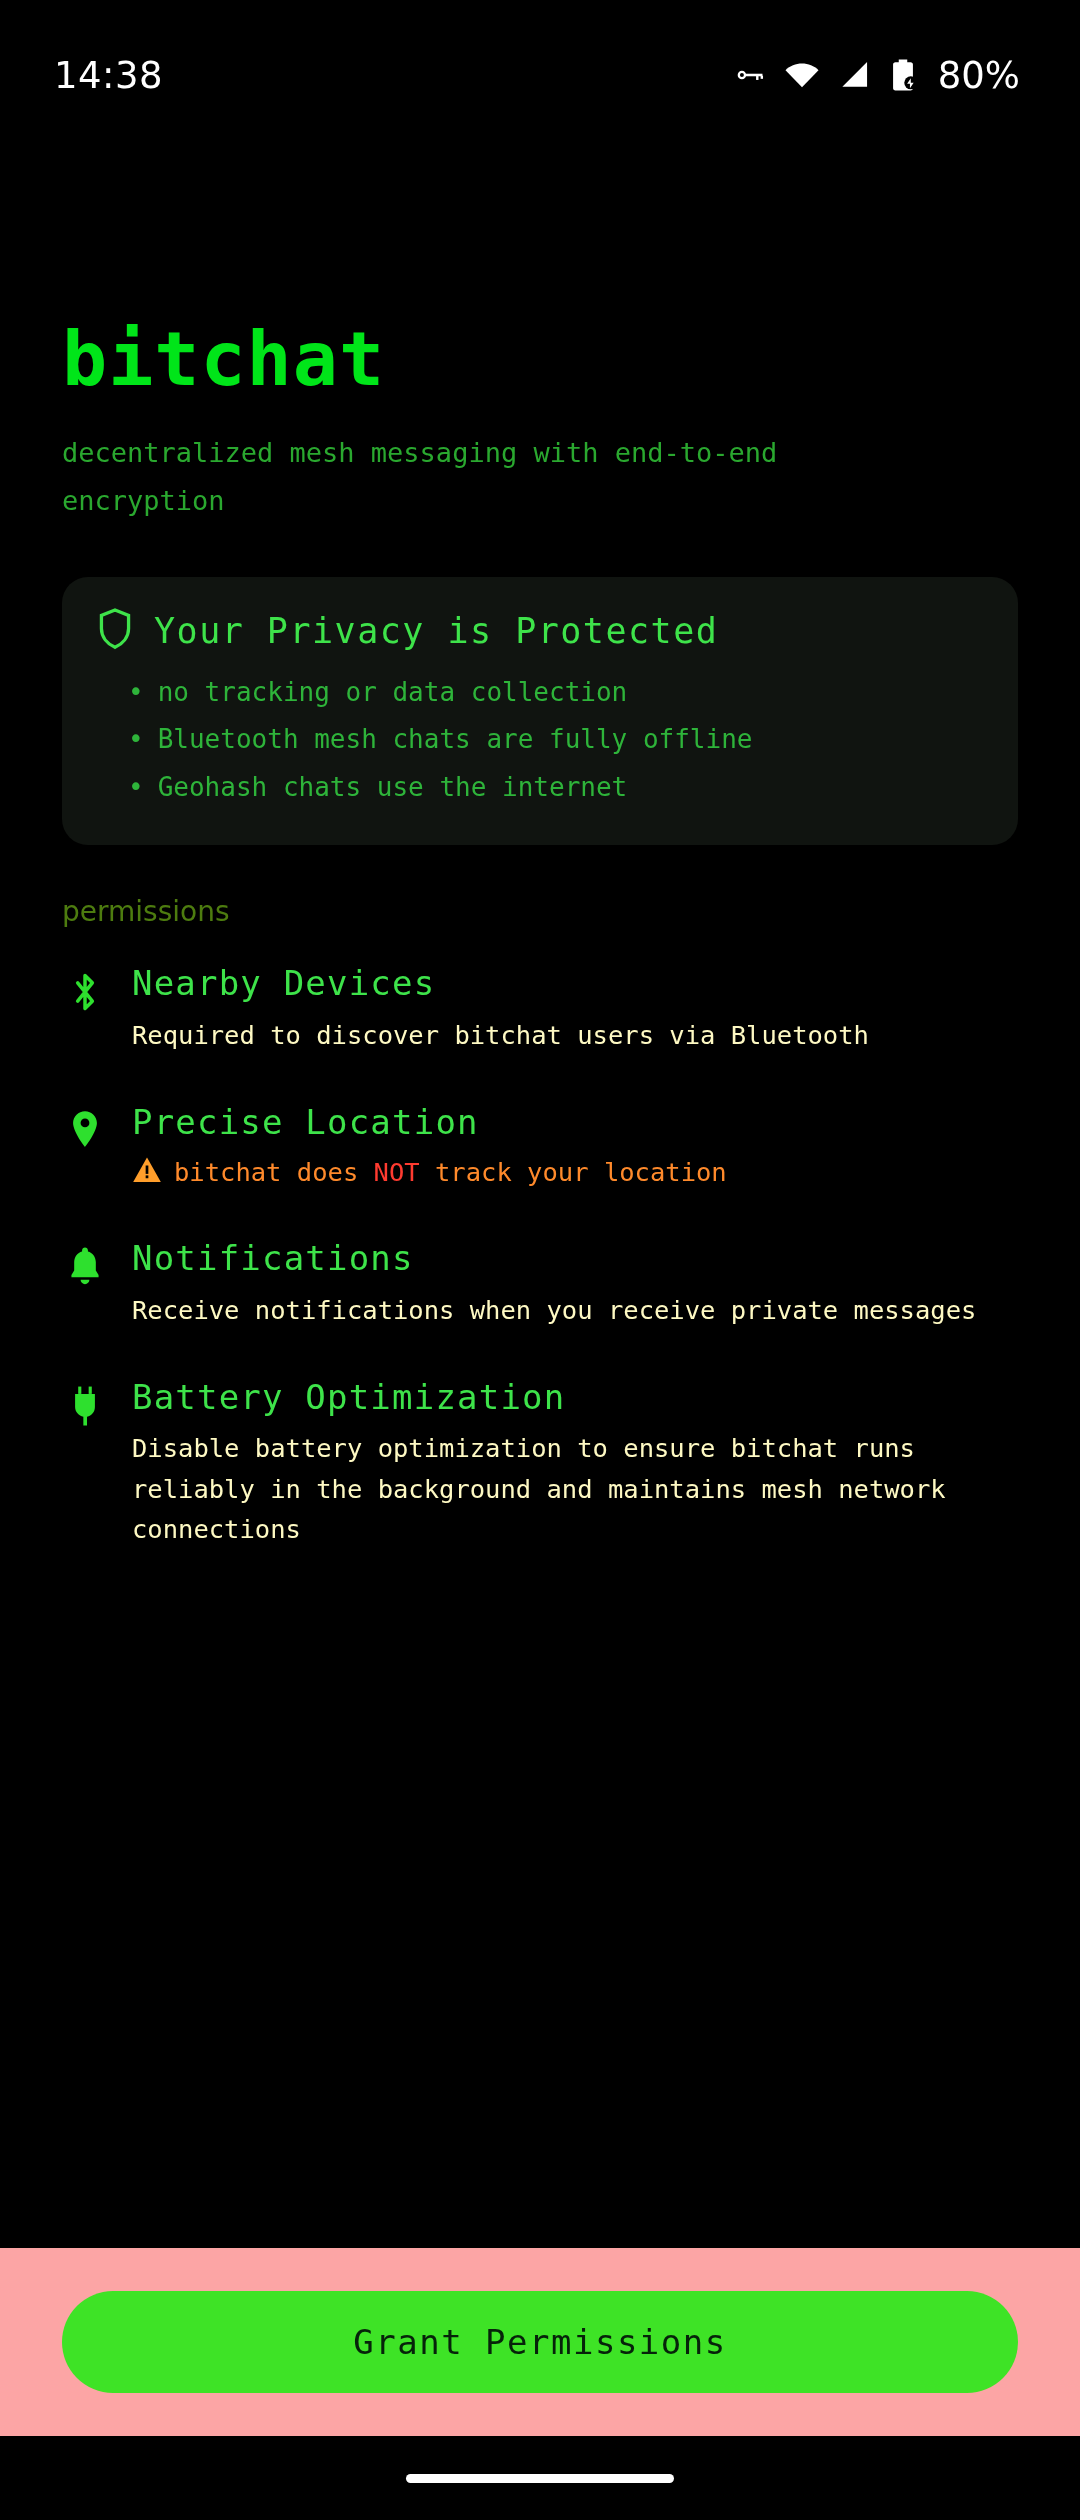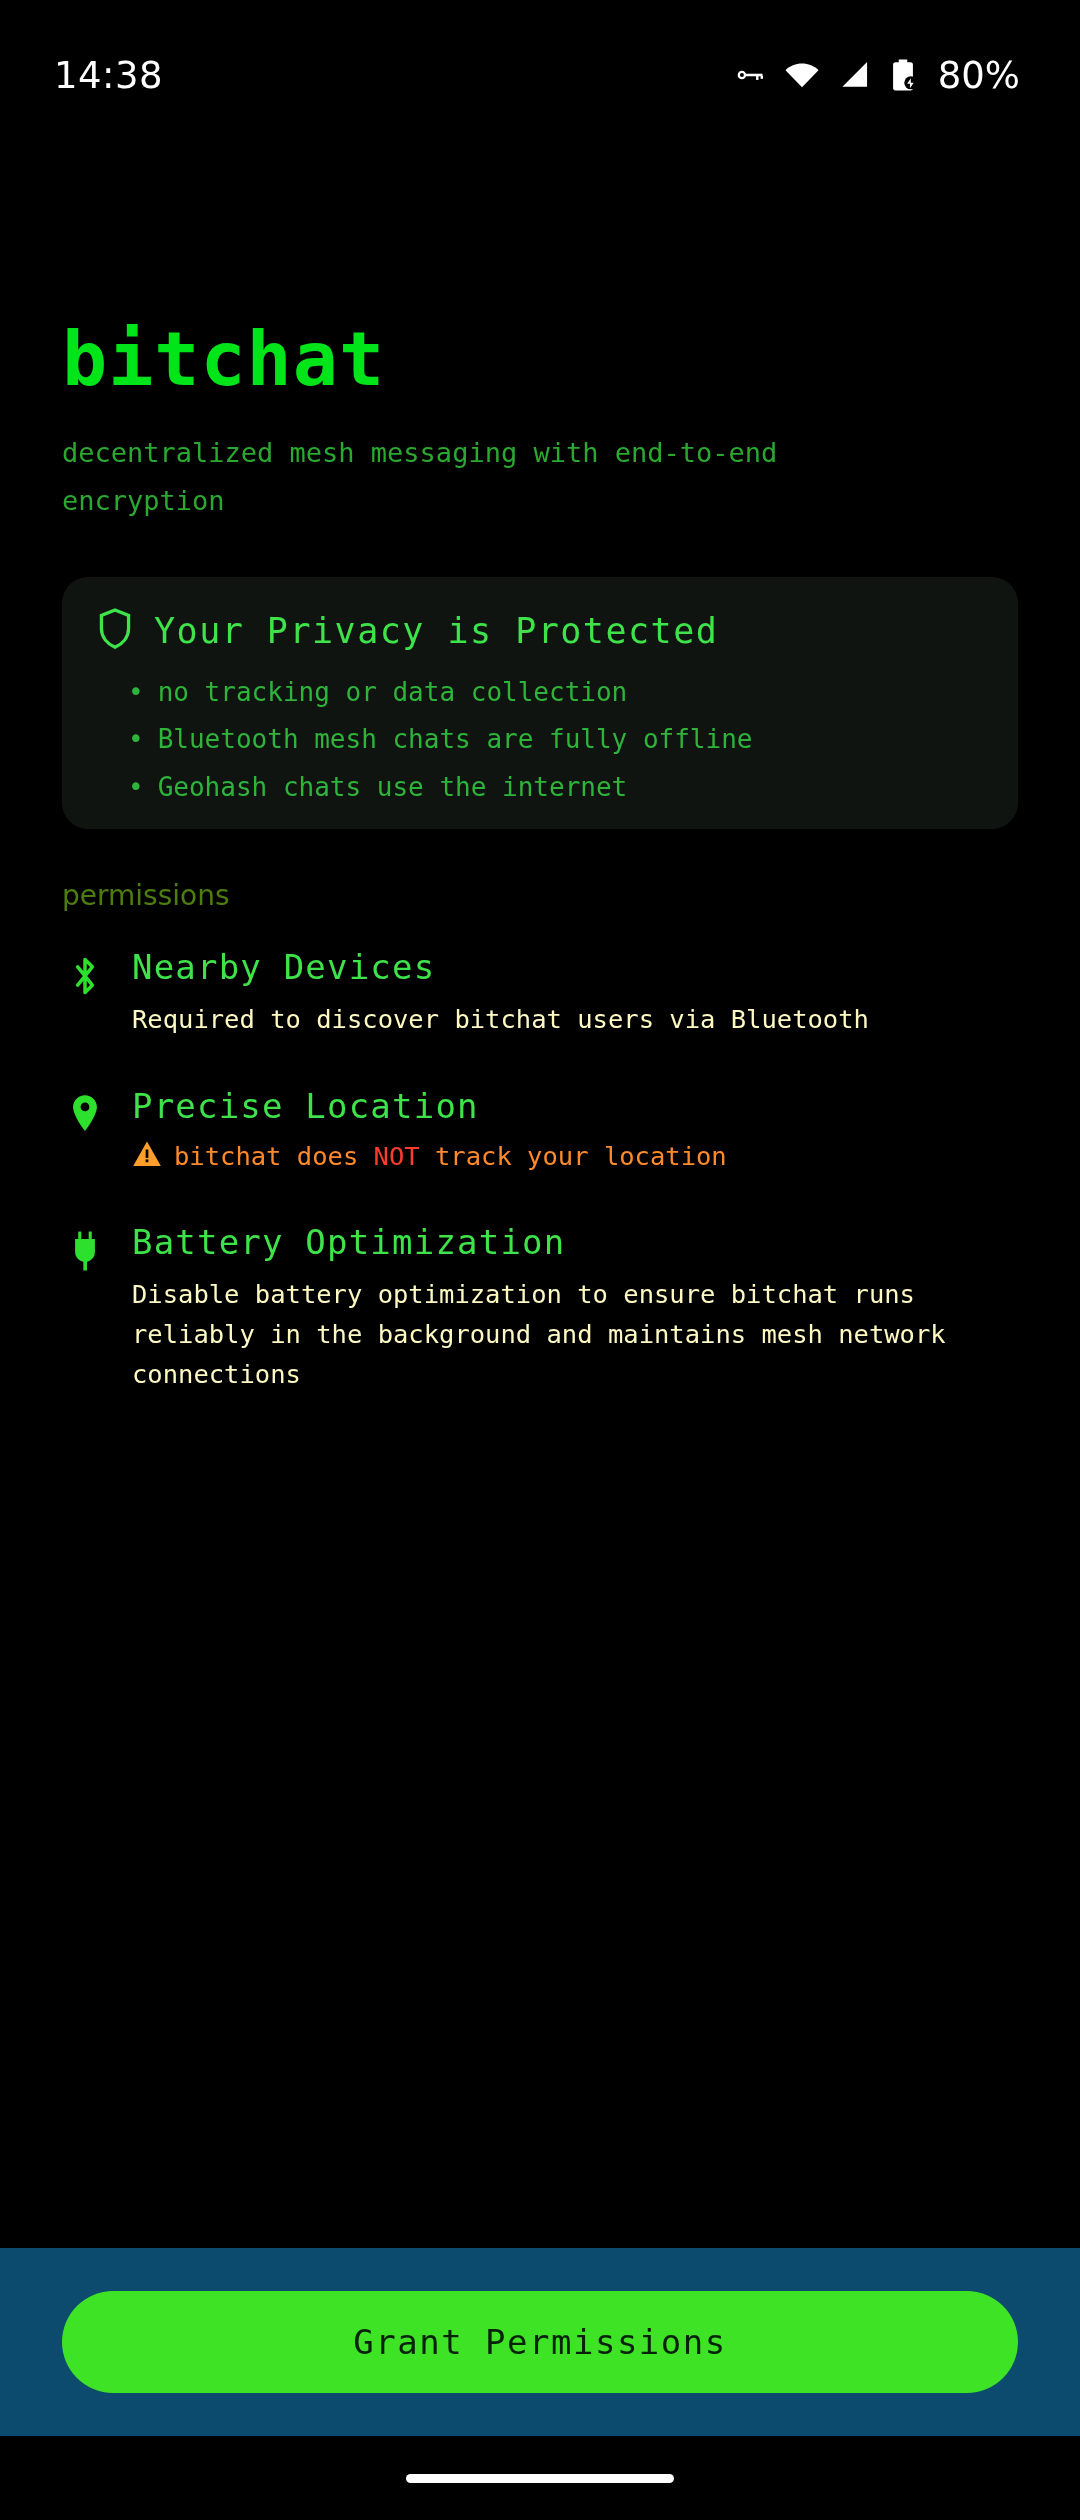--- a/index.html
+++ b/index.html
@@ -67,21 +67,21 @@
     line-height: 1.78;
     margin-top: 32px;
     max-width: 800px;
   }
 
   
   .privacy-card {
     margin-top: 52px;
     background: #101410;
     border-radius: 26px;
-    padding: 30px 34px 18px 34px;
+    padding: 30px 34px 34px 34px;
   }
   .privacy-head {
     display: flex;
     align-items: center;
     gap: 20px;
   }
   .privacy-title {
     font-family: "DejaVu Sans Mono", monospace;
     font-size: 35px;
     color: #3ee34a;
@@ -150,21 +150,21 @@
     font-family: "DejaVu Sans Mono", monospace;
     font-size: 25.5px;
     color: #ff8a2b;
     line-height: 1.4;
   }
   .perm-warn-text .not { color: #ff3b30; }
 
   
   .bottom-bar {
     flex: 0 0 188px;
-    background: #0c4a6e;
+    background: #fca5a5;
     display: flex;
     align-items: center;
     justify-content: center;
     padding: 0 62px;
   }
   .grant-btn {
     width: 100%;
     height: 102px;
     border: none;
     border-radius: 52px;
@@ -289,20 +289,32 @@
               <path d="M10 1.6L19.2 18H0.8L10 1.6z"></path>
               <rect x="9.1" y="7" width="1.8" height="5.6" fill="#000"></rect>
               <rect x="9.1" y="13.6" width="1.8" height="1.9" fill="#000"></rect>
             </svg>
           </span>
           <span class="perm-warn-text"><span>bitchat does </span><span class="not">NOT</span><span> track your location</span></span>
         </div>
       </div>
     </div>
 
+    <div class="perm-row">
+      <div class="perm-icon">
+        <svg width="34" height="44" viewBox="0 0 18 24" fill="#2ee02e">
+          <path d="M9 1.4c-.9 0-1.6.7-1.6 1.6v.6C4.9 4.3 3.1 6.6 3.1 9.3v4.6L1.6 16.4v1.2h14.8v-1.2l-1.5-2.5V9.3c0-2.7-1.8-5-4.3-5.7V3c0-.9-.7-1.6-1.6-1.6z"></path>
+          <path d="M6.6 19c0 1.3 1.1 2.4 2.4 2.4s2.4-1.1 2.4-2.4H6.6z"></path>
+        </svg>
+      </div>
+      <div class="perm-body">
+        <div class="perm-title">Notifications</div>
+        <div class="perm-desc">Receive notifications when you receive private messages</div>
+      </div>
+    </div>
 
     <div class="perm-row">
       <div class="perm-icon">
         <svg width="32" height="44" viewBox="0 0 16 24" fill="#2ee02e">
           <rect x="4.3" y="1.4" width="1.7" height="4"></rect>
           <rect x="10" y="1.4" width="1.7" height="4"></rect>
           <path d="M2.6 5.4h10.8v7.2c0 2.6-1.8 4.8-4.3 5.3v4.7H7.1v-4.7c-2.5-.5-4.5-2.7-4.5-5.3V5.4z"></path>
         </svg>
       </div>
       <div class="perm-body">

